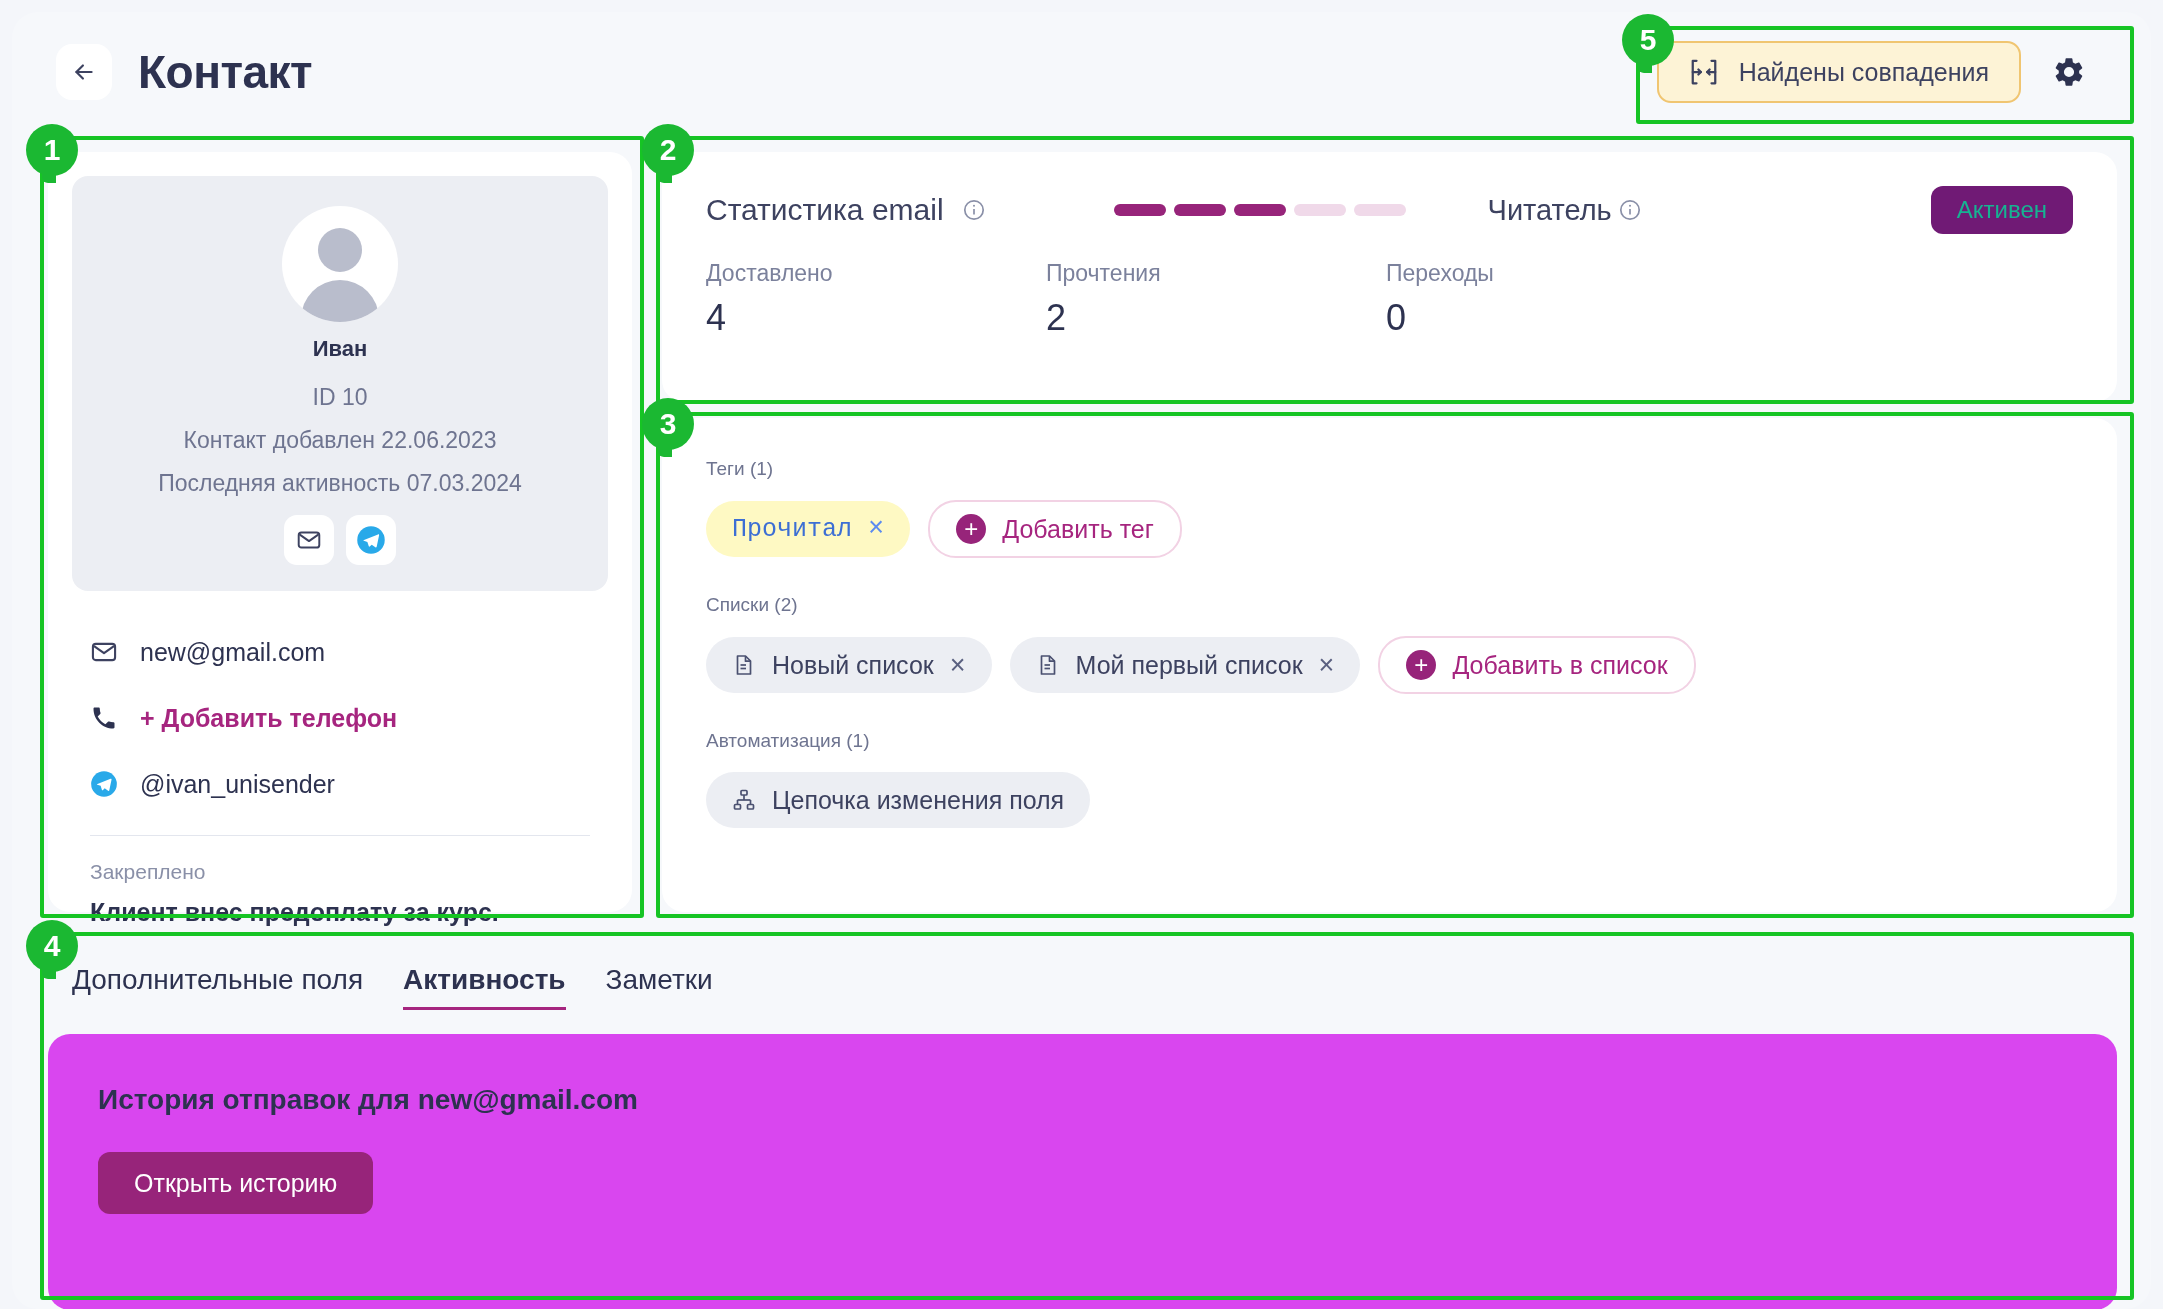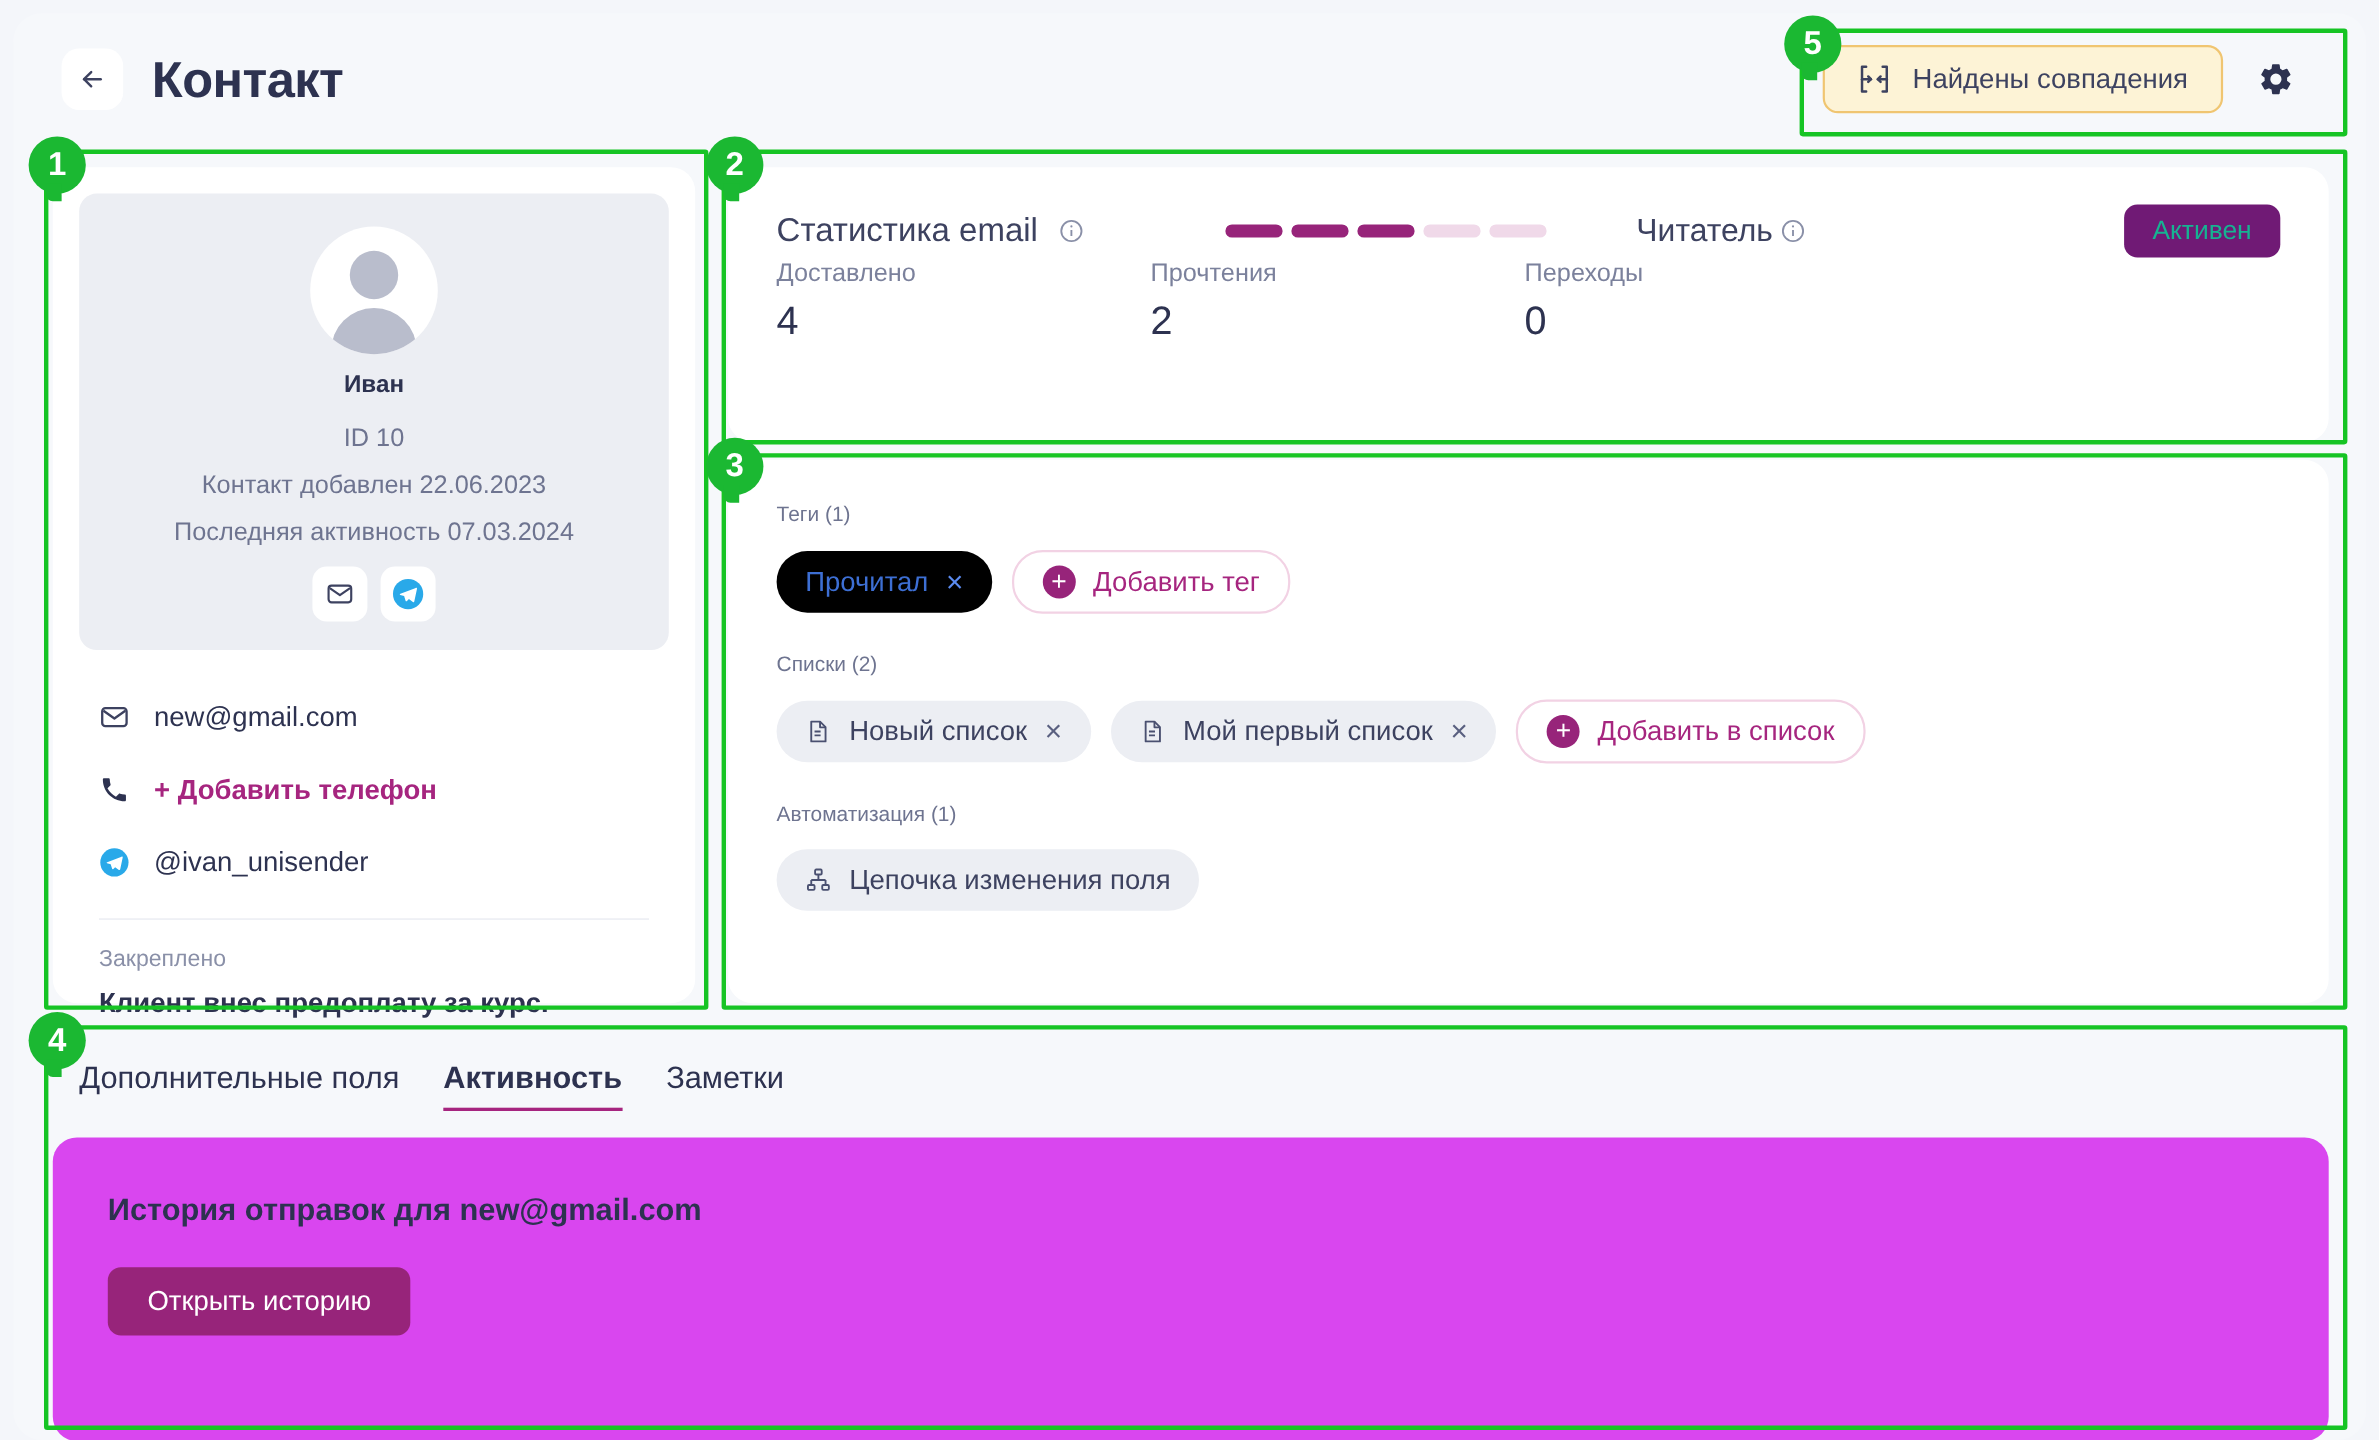--- a/index.html
+++ b/index.html
@@ -158,20 +158,21 @@
 
   
   #stats-card {
     left: 650px; top: 140px;
     width: 1455px; height: 250px;
     padding: 34px 44px;
   }
   .stats-head {
     display: flex; align-items: center;
     gap: 18px;
+    margin-bottom: 26px;
   }
   .stats-title { font-size: 30px; color: #3d4260; white-space: nowrap; }
   .rating-bars { display: flex; gap: 8px; margin-left: 110px; }
   .rating-bars i {
     display: block;
     width: 52px; height: 12px;
     border-radius: 6px;
   }
   .reader-label {
     font-size: 29px; color: #3d4260;
@@ -213,21 +214,21 @@
   .chip-row { display: flex; align-items: center; gap: 18px; margin-bottom: 36px; flex-wrap: wrap; }
   .chip {
     display: flex; align-items: center; gap: 16px;
     height: 56px;
     padding: 0 26px;
     border-radius: 28px;
     font-size: 25px;
     cursor: pointer;
     white-space: nowrap;
   }
-  .chip-tag { background: #000000; color: #3d6fd4; }
+  .chip-tag { background: #fef9c3; color: #3d6fd4; font-family: Liberation Mono, monospace; }
   .chip-tag .x { color: #5b8bf0; font-size: 27px; }
   .chip-list { background: #eceef3; color: #3d4260; }
   .chip-list .x { color: #5a6080; font-size: 27px; }
   .chip-auto { background: #eceef3; color: #3d4260; cursor: default; }
   .chip-add {
     background: #ffffff;
     border: 2px solid #f2d2e4;
     color: #a6257f;
     height: 58px;
   }

